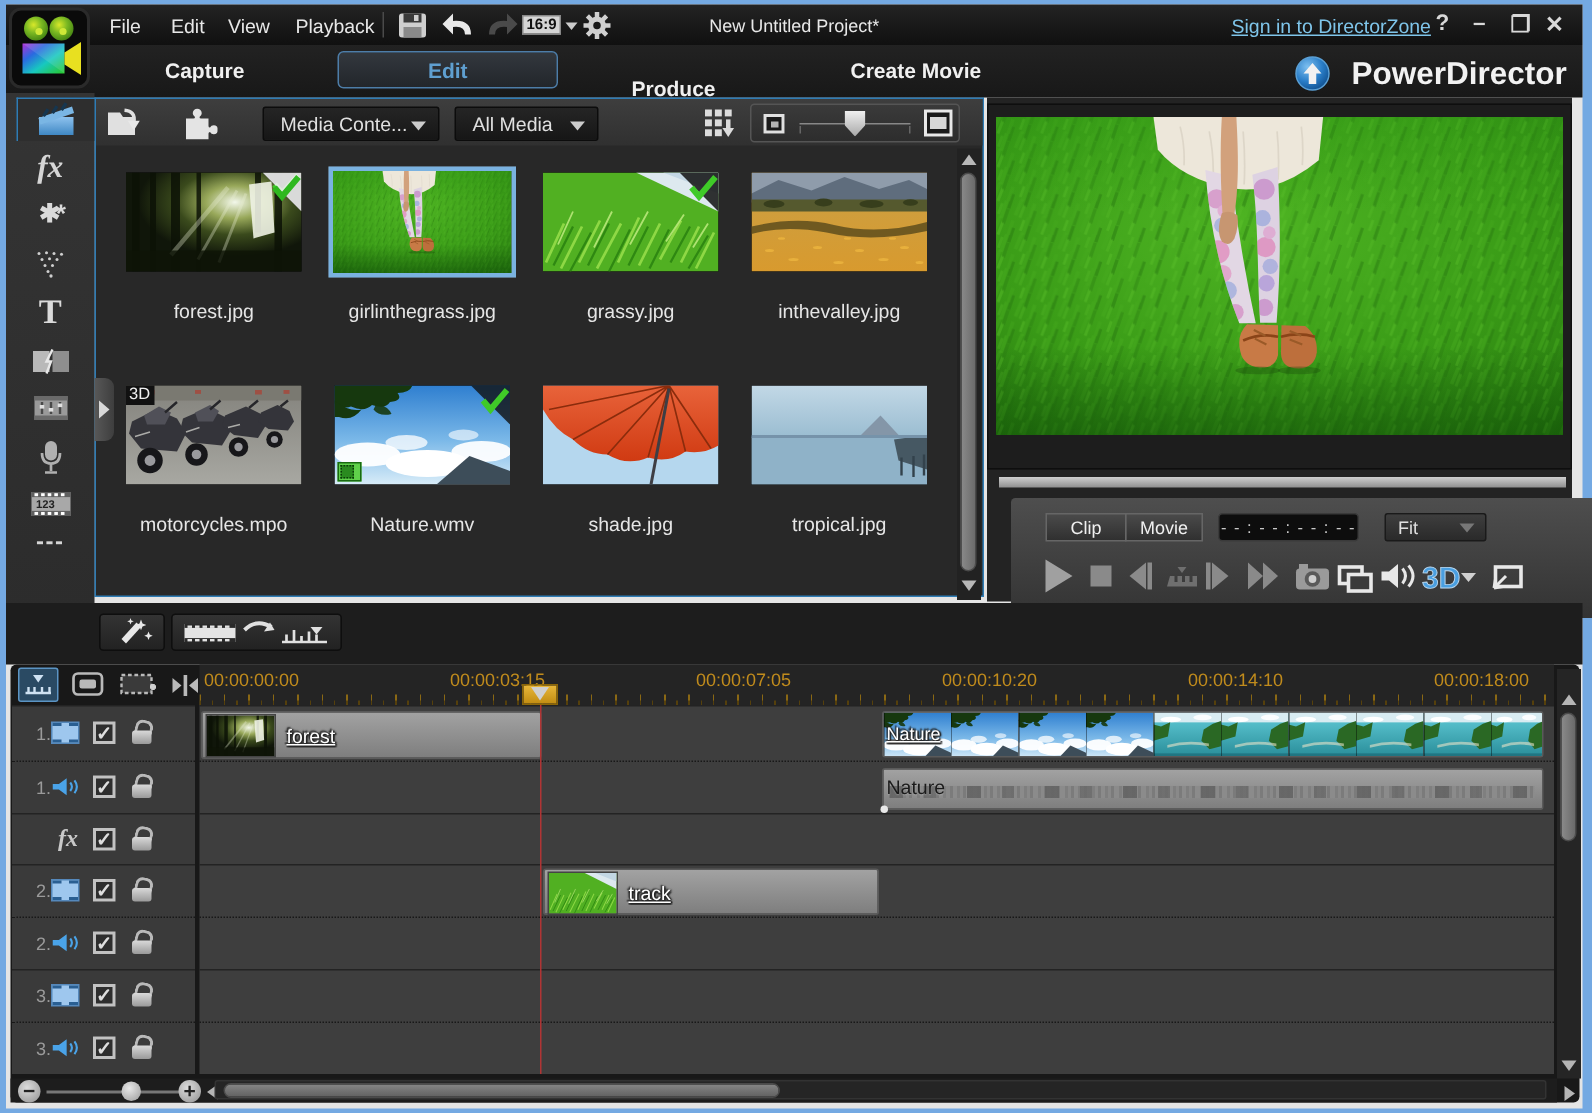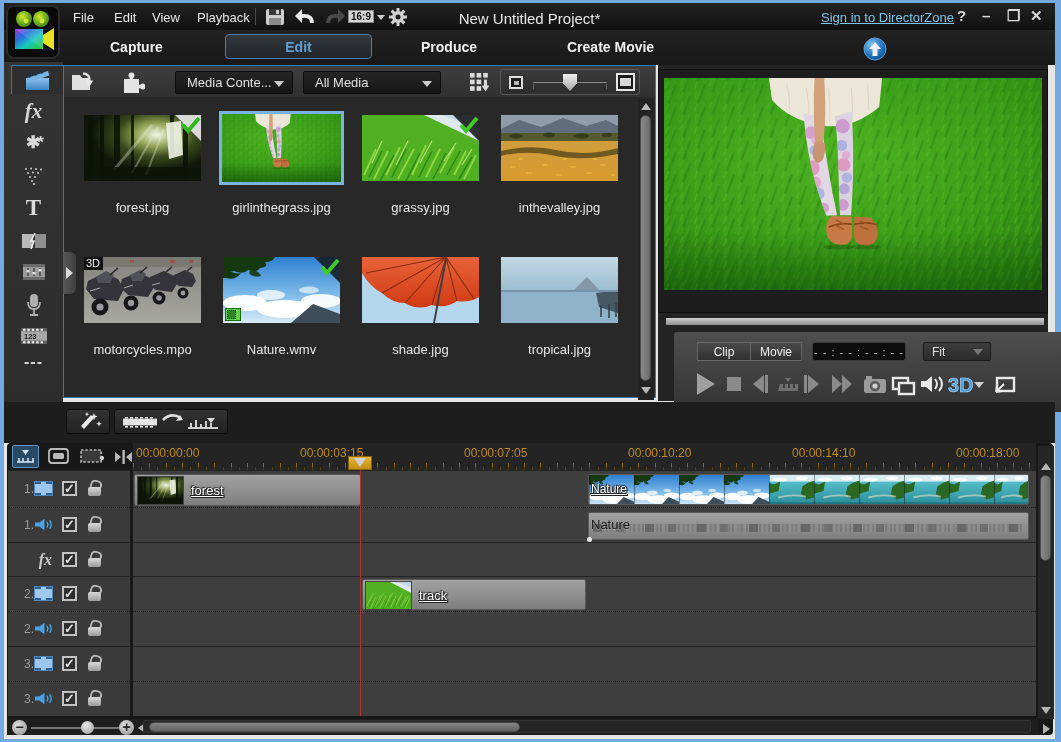--- a/index.html
+++ b/index.html
@@ -6,21 +6,21 @@
   html,body { width:1061px; height:742px; overflow:hidden; background:#74a9e2;
     font-family:"Liberation Sans", sans-serif; }
   #win { position:absolute; left:4px; top:3px; width:1051px; height:736px;
     background:#e5e5e5; }
 
   
   #titlebar { position:absolute; left:0; top:0; width:1051px; height:27px;
     background:linear-gradient(#232323,#101010); }
   .menuitem { position:absolute; top:7px; color:#e8e8e8; font-size:13px; }
   #apptitle { position:absolute; top:7px; left:0; width:1051px; text-align:center;
-    color:#e8e8e8; font-size:15px; }
+    color:#e8e8e8; font-size:12px; }
   #signin { position:absolute; top:7px; left:817px; color:#7fc5ea; font-size:13px;
     text-decoration:underline; }
   .winbtn { position:absolute; top:4px; color:#d8d8d8; font-size:15px; font-weight:bold; }
 
   
   #tabrow { position:absolute; left:0; top:27px; width:1051px; height:35px;
     background:linear-gradient(#222,#181818); }
   .modetab { position:absolute; top:9px; color:#f0f0f0; font-size:14px; font-weight:bold; }
   #editbtn { position:absolute; left:221px; top:4px; width:147px; height:25px;
     border:1px solid #4d7da8; border-radius:4px; background:linear-gradient(#33383e,#22262b);
@@ -393,33 +393,34 @@
     <div id="signin">Sign in to DirectorZone</div>
     <div class="winbtn" style="left:953px;">?</div>
     <div class="winbtn" style="left:978px;">–</div>
     <div class="winbtn" style="left:1003px;">❐</div>
     <div class="winbtn" style="left:1026px;">✕</div>
   </div>
 
   <div id="tabrow">
     <div class="modetab" style="left:106px;">Capture</div>
     <div id="editbtn">Edit</div>
-    <div class="modetab" style="left:417px;">Produce</div>
+    <div class="modetab" style="left:417px;margin-top:12px;">Produce</div>
     <div class="modetab" style="left:563px;">Create Movie</div>
     <svg width="24" height="24" viewBox="0 0 24 24" style="position:absolute;left:859px;top:7px;">
       <defs>
           <radialGradient id="gBall" cx="35%" cy="30%" r="80%">
         <stop offset="0%" stop-color="#7ec0f0"></stop>
             <stop offset="55%" stop-color="#2a7ec8"></stop>
             <stop offset="100%" stop-color="#0d4a88"></stop>
       </radialGradient>
         </defs>
       <circle cx="12" cy="12" r="11" fill="url(#gBall)" stroke="#5a9fd4" stroke-width="1"></circle>
       <path d="M12 5 L18 12 L14.5 12 L14.5 19 L9.5 19 L9.5 12 L6 12 Z" fill="#f2f2f2"></path>
     </svg>
+    <div id="pdlogo">PowerDirector</div>
   </div>
   <div id="appicon">
     <svg width="50" height="50" viewBox="0 0 50 50">
       <defs>
         <radialGradient id="gReel" cx="40%" cy="35%" r="75%">
           <stop offset="0%" stop-color="#d8e82a"></stop>
             <stop offset="45%" stop-color="#7ab822"></stop>
             <stop offset="100%" stop-color="#3a7a10"></stop>
         </radialGradient>
         <linearGradient id="gCam" x1="0" y1="0" x2="1" y2="1">
@@ -515,21 +516,21 @@
     <div id="libtoolbar">
       <svg width="24" height="22" viewBox="0 0 24 22" style="position:absolute;left:6px;top:5px;">
         <path d="M2 7 L2 19 L20 19 L20 7 L12 7 L10 4 L2 4 Z" fill="#e0e0e0"></path>
         <path d="M13 2.5 q7.5 0.5 6.2 8" stroke="#e0e0e0" stroke-width="2.4" fill="none"></path>
         <path d="M15.2 9.5 h8 l-4 6.5 z" fill="#e8e8e8"></path>
       </svg>
       <svg width="24" height="22" viewBox="0 0 24 22" style="position:absolute;left:57px;top:5px;">
         <path d="M3 8 h5 a1 1 0 0 0 1 -1 a3 3 0 0 1 -1.5 -2.5 a3 3 0 0 1 6 0 A3 3 0 0 1 12 7 a1 1 0 0 0 1 1 h5 v5 a1 1 0 0 0 1 1 a3 3 0 0 1 2.5 -1.5 a3 3 0 0 1 0 6 a3 3 0 0 1 -2.5 -1.5 a1 1 0 0 0 -1 1 v4 h-15 z" fill="#e4e4e4"></path>
       </svg>
       <div class="ddown" style="left:111px; width:118px;">Media Conte...<div class="ddarrow"></div></div>
-      <div class="ddown" style="left:239px; width:138px;">All Media<div class="ddarrow"></div></div>
+      <div class="ddown" style="left:239px; width:96px;">All Media<div class="ddarrow"></div></div>
       <svg width="22" height="22" viewBox="0 0 22 22" style="position:absolute;left:405px;top:5px;">
         <g fill="#dcdcdc">
           <rect x="1" y="2" width="4.6" height="4.6"></rect>
             <rect x="7.6" y="2" width="4.6" height="4.6"></rect>
             <rect x="14.2" y="2" width="4.6" height="4.6"></rect>
           <rect x="1" y="8.6" width="4.6" height="4.6"></rect>
             <rect x="7.6" y="8.6" width="4.6" height="4.6"></rect>
           <rect x="1" y="15.2" width="4.6" height="4.6"></rect>
             <rect x="7.6" y="15.2" width="4.6" height="4.6"></rect>
           <rect x="15" y="8.6" width="3" height="6.4"></rect>

